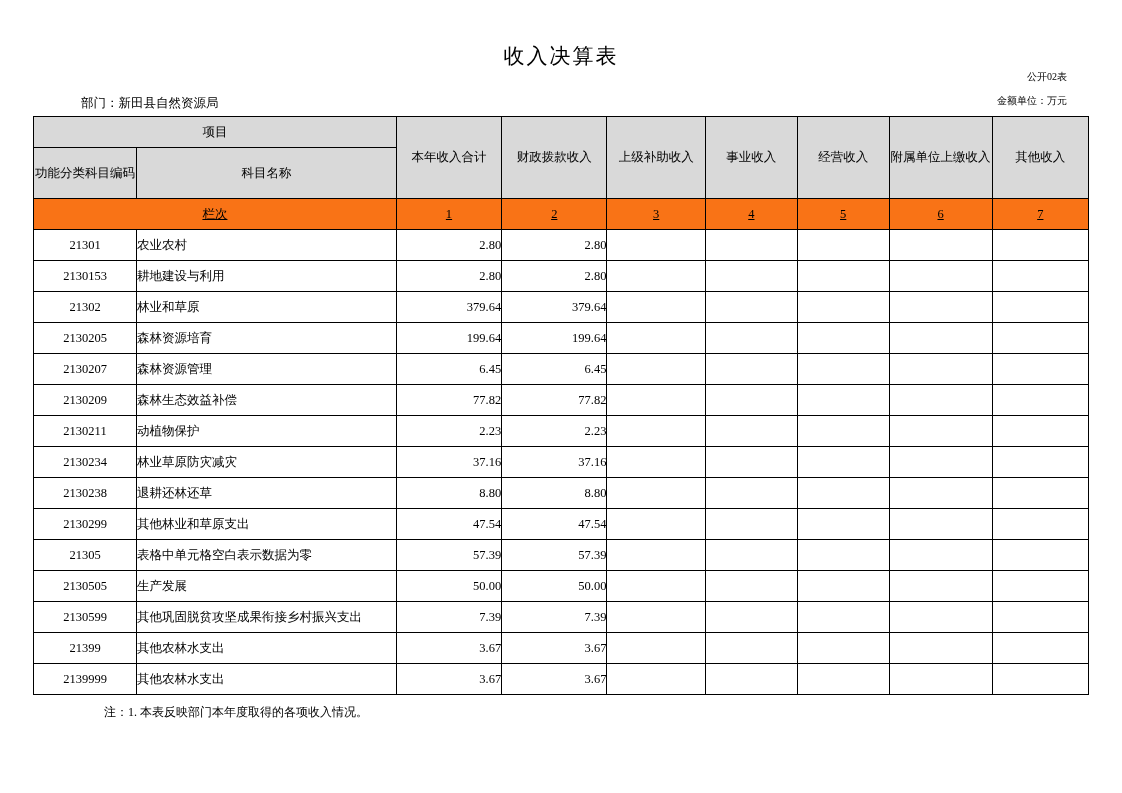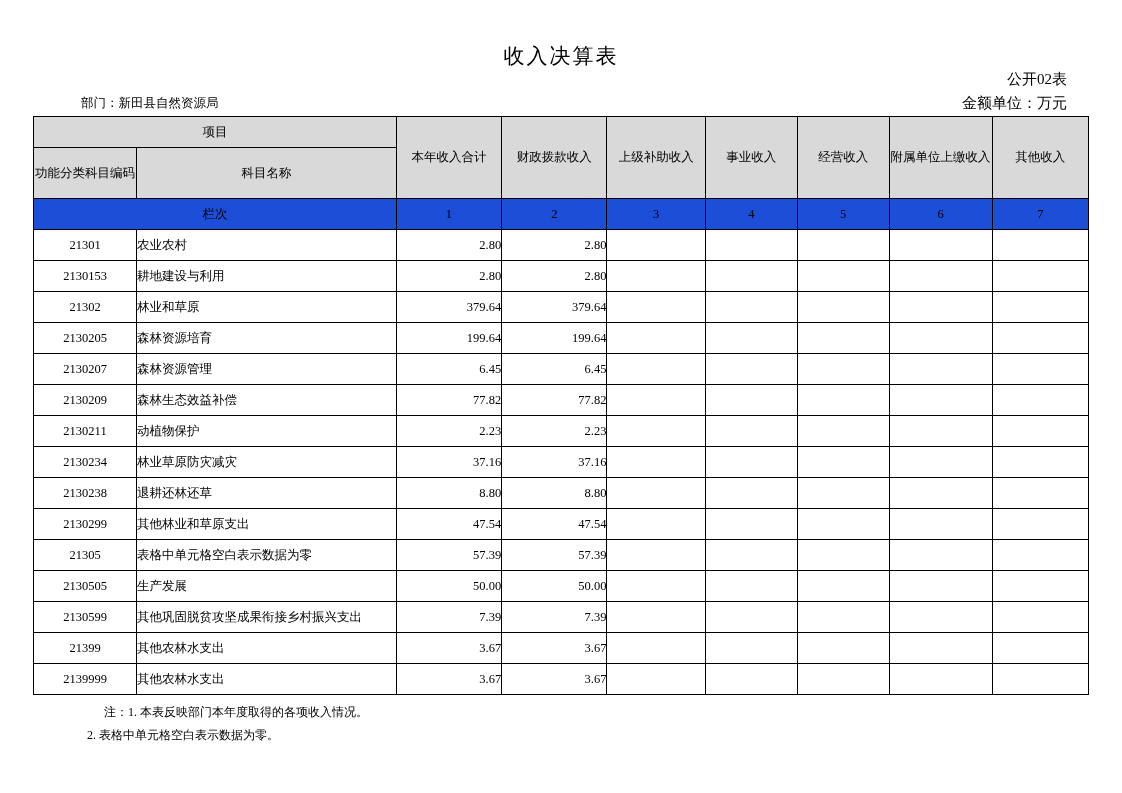--- a/index.html
+++ b/index.html
@@ -33,21 +33,21 @@
     position: relative;
     width: 1012px;
     margin: 0 auto;
     height: 18px;
     font-size: 12.5px;
   }
   .meta-right {
     position: absolute;
     right: 0;
     top: 0;
-    font-size: 15px;
+    font-size: 10px;
   }
   .meta-row2 {
     position: relative;
     width: 1012px;
     margin: 6px auto 4px auto;
     height: 18px;
     font-size: 12.5px;
   }
   .meta-left {
     position: absolute;
@@ -72,23 +72,24 @@
   .hdr {
     background: #d9d9d9;
     text-align: center;
   }
   .hdr-item {
     background: #d9d9d9;
     text-align: center;
     height: 26px;
   }
   .colnum {
-    background: #1d4ed8;
+    background: #f97316;
     text-align: center;
     height: 22px;
+    text-decoration: underline;
   }
   td.code {
     text-align: center;
   }
   td.name {
     text-align: left;
     padding-left: 6px;
   }
   td.num {
     text-align: right;
@@ -324,16 +325,15 @@
           <td class="num"></td>
           <td class="num"></td>
           <td class="num"></td>
           <td class="num"></td>
         </tr>
       </tbody>
   </table>
 
   <div class="notes">
     <div class="note-1">注：1. 本表反映部门本年度取得的各项收入情况。</div>
-    <div class="note-2">2. 表格中单元格空白表示数据为零。</div>
   </div>
 
 </div>
 
 </body></html>

